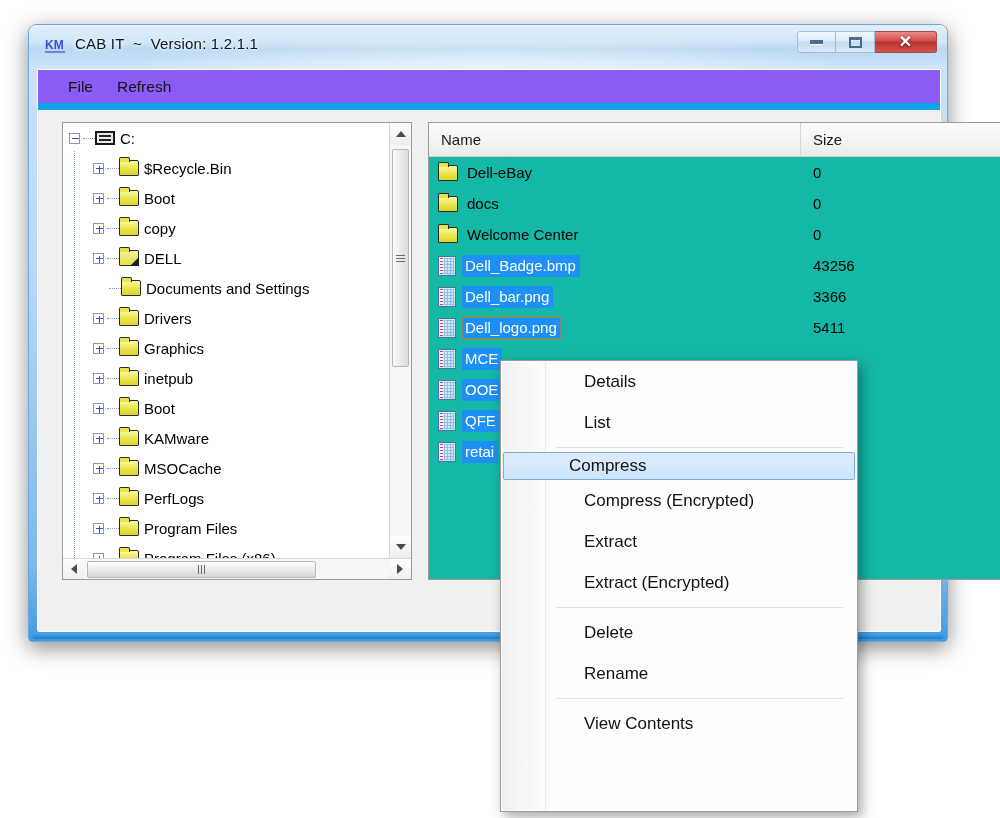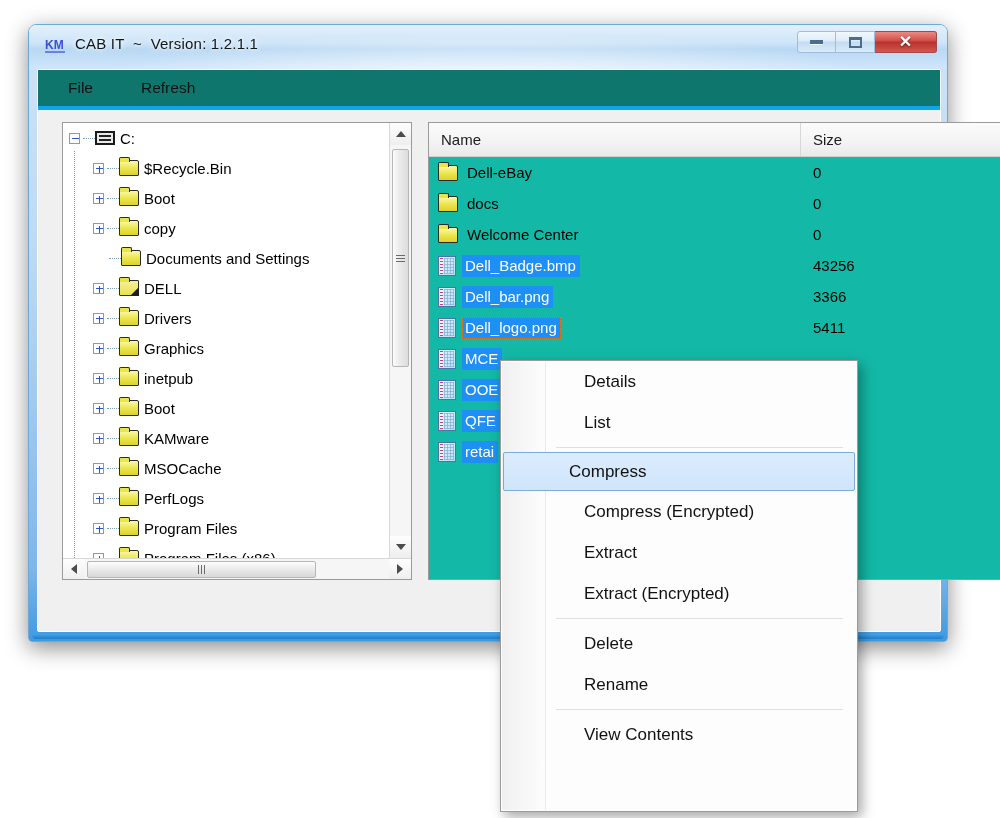--- a/index.html
+++ b/index.html
@@ -78,23 +78,23 @@
     left: 8px; top: 44px;
     width: 904px; height: 563px;
     background: #f0f0f0;
     border: 1px solid #ffffff;
     border-radius: 2px;
   }
 
   
   #menubar {
     position: absolute; left:0; top:0; width:100%; height:40px;
-    background: #0f766e;
-    border-bottom: 4px solid #0ea5e9;
-    display:flex; align-items:center; padding-left: 26px; gap: 40px;
+    background: #8b5cf6;
+    border-bottom: 7px solid #0ea5e9;
+    display:flex; align-items:center; padding-left: 26px; gap: 16px;
   }
   #menubar .mi { font-size: 15.5px; color:#111; padding: 3px 4px; cursor:default; }
 
   
   #treepane {
     position:absolute; left: 24px; top: 52px;
     width: 350px; height: 458px;
     background:#fff;
     border: 1px solid #9a9a9a;
     overflow: hidden;
@@ -232,21 +232,21 @@
     background: linear-gradient(90deg,#f0f0f0 0%, #f7f7f7 55%, #fdfdfd 100%);
     border-right:1px solid #eaeaea;
   }
   .mitem {
     position:relative; height:41px; display:flex; align-items:center;
     padding-left: 67px; font-size: 17px; color:#111; cursor:default;margin-left:16px;
   }
   .mitem.hl {
     background: linear-gradient(180deg,#dcecfd 0%, #cfe5fb 100%);
     border:1px solid #7aadd8; border-radius:2px;
-    margin: 0 2px; height: 39px;
+    margin: 0 2px; height: 28px;
     padding-left: 65px;
   }
   .msep { height:1px; background:#e0e0e0; margin: 4px 14px 4px 55px; }
 </style>
 </head>
 <body>
 
 <div id="window">
 
   <div id="titlebar">
@@ -303,30 +303,30 @@
               <span class="ico-folder"></span>
               <span class="lbl">Boot</span>
             </div>
             <div class="trow indent2">
               <span class="pm plus"></span>
               <span class="dots"></span>
               <span class="ico-folder"></span>
               <span class="lbl">copy</span>
             </div>
             <div class="trow indent2">
-              <span style="width: 13px; height: 11px; flex: 0 0 auto; margin-right: 3px;"></span>
-              <span class="dots"></span>
-              <span class="ico-folder"></span>
-              <span class="lbl">Documents and Settings</span>
-            </div>
-            <div class="trow indent2">
               <span class="pm plus"></span>
               <span class="dots"></span>
               <span class="ico-folder-open"></span>
               <span class="lbl">DELL</span>
+            </div>
+            <div class="trow indent2">
+              <span style="width: 13px; height: 11px; flex: 0 0 auto; margin-right: 3px;"></span>
+              <span class="dots"></span>
+              <span class="ico-folder"></span>
+              <span class="lbl">Documents and Settings</span>
             </div>
             <div class="trow indent2">
               <span class="pm plus"></span>
               <span class="dots"></span>
               <span class="ico-folder"></span>
               <span class="lbl">Drivers</span>
             </div>
             <div class="trow indent2">
               <span class="pm plus"></span>
               <span class="dots"></span>

